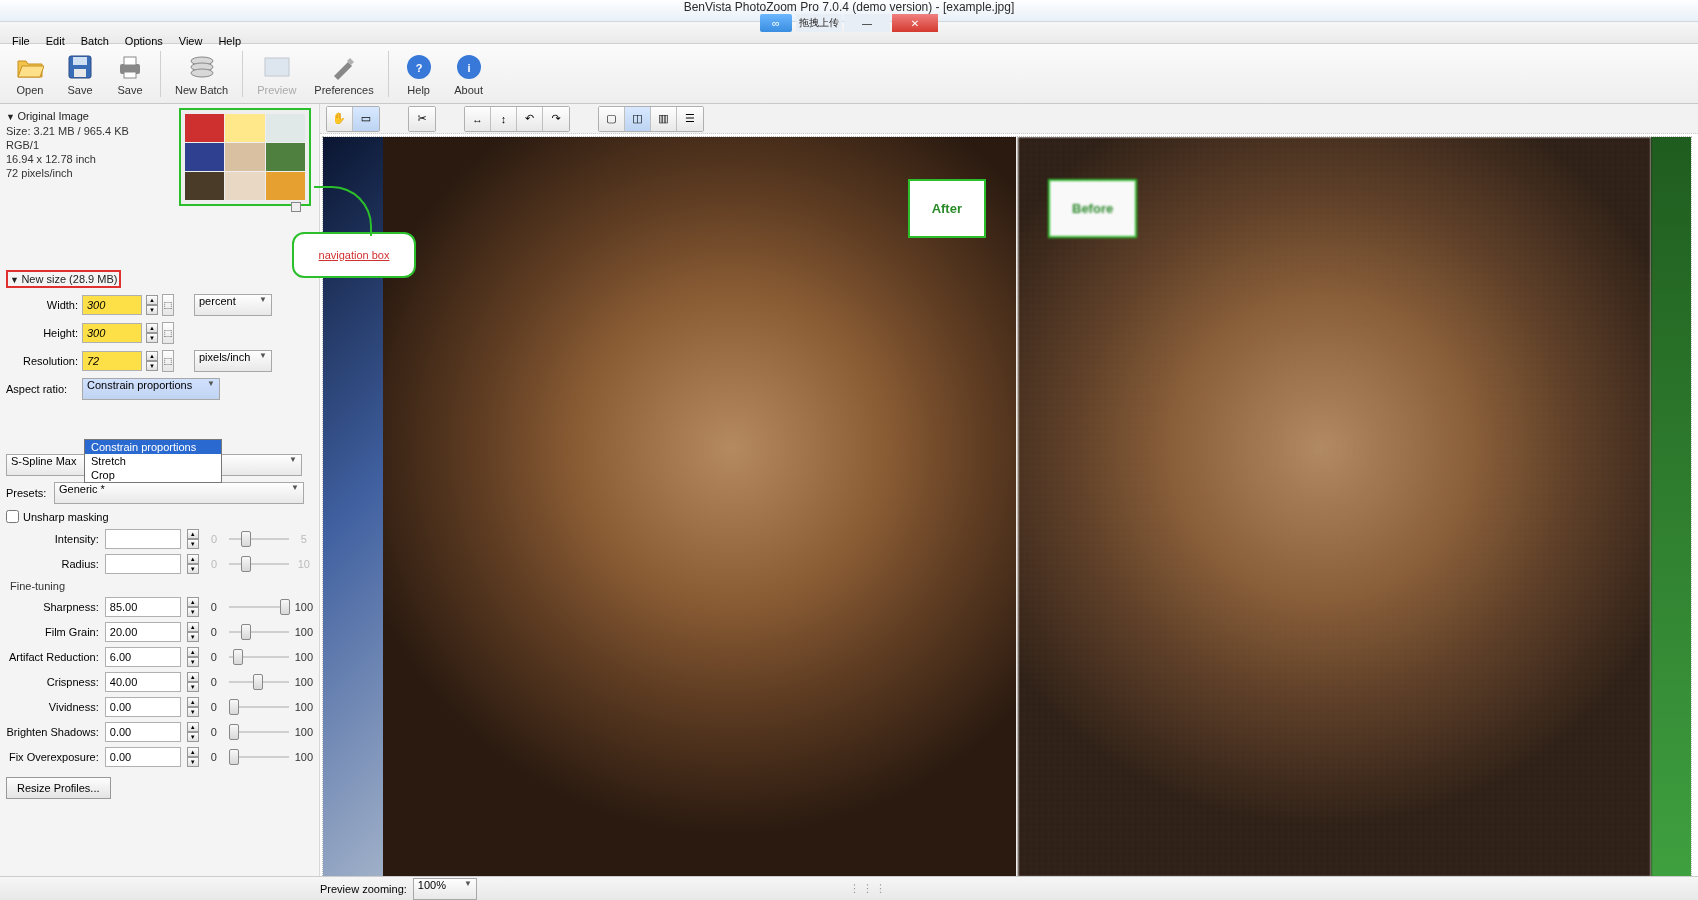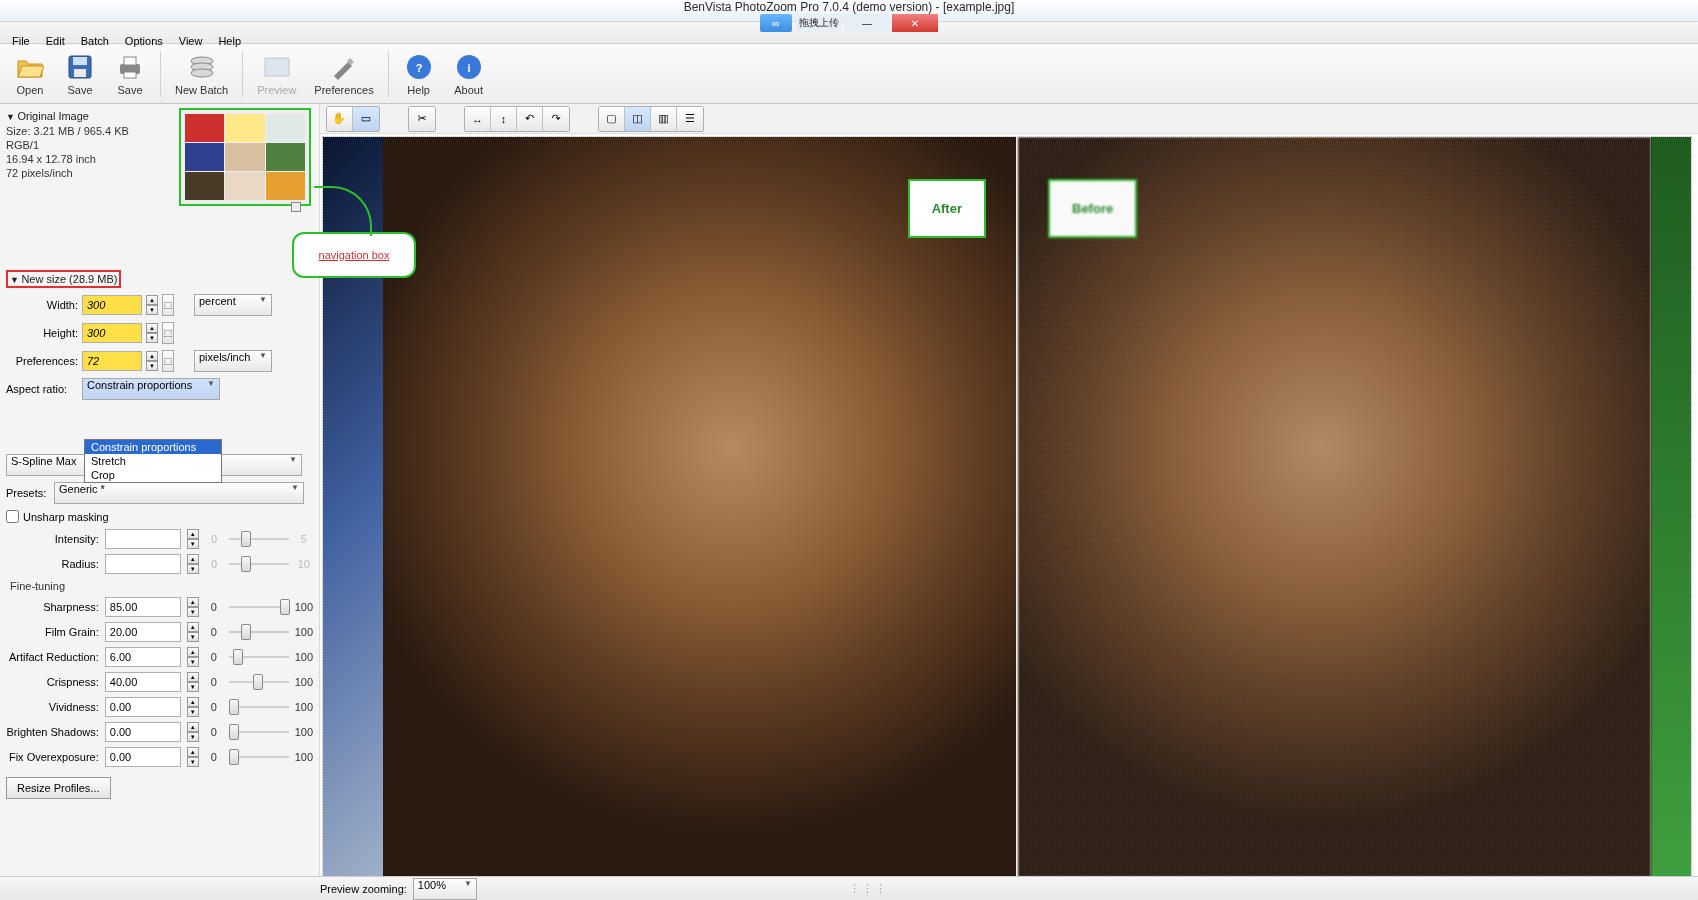--- a/index.html
+++ b/index.html
@@ -258,21 +258,21 @@
     <div class="field-row">
       <div class="lbl">Height:</div>
       <input class="num-input" value="300" style="">
       <div class="spinner">
           <div class="spin-btn">▲</div>
           <div class="spin-btn">▼</div>
         </div>
       <div class="link-btn">⬚</div>
     </div>
     <div class="field-row">
-      <div class="lbl">Preferences:</div>
+      <div class="lbl">Resolution:</div>
       <input class="num-input" value="72" style="">
       <div class="spinner">
           <div class="spin-btn">▲</div>
           <div class="spin-btn">▼</div>
         </div>
       <div class="link-btn">⬚</div>
       <div class="combo" style="width:78px;margin-left:16px">
           <span>pixels/inch</span>
           <span class="caret">▼</span>
         </div>

